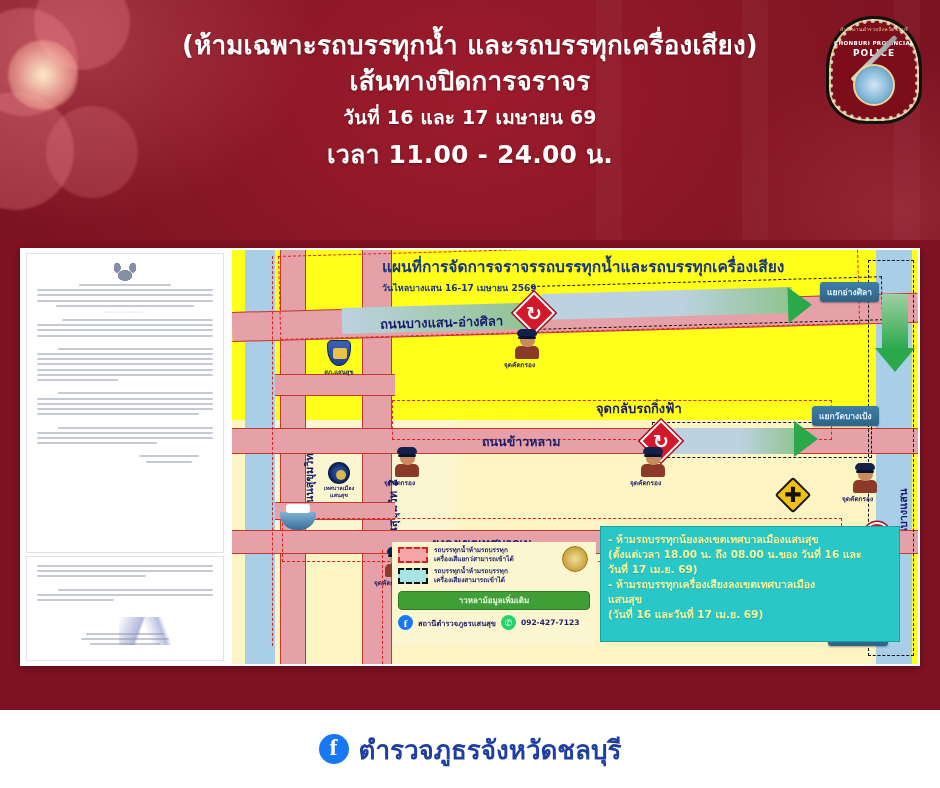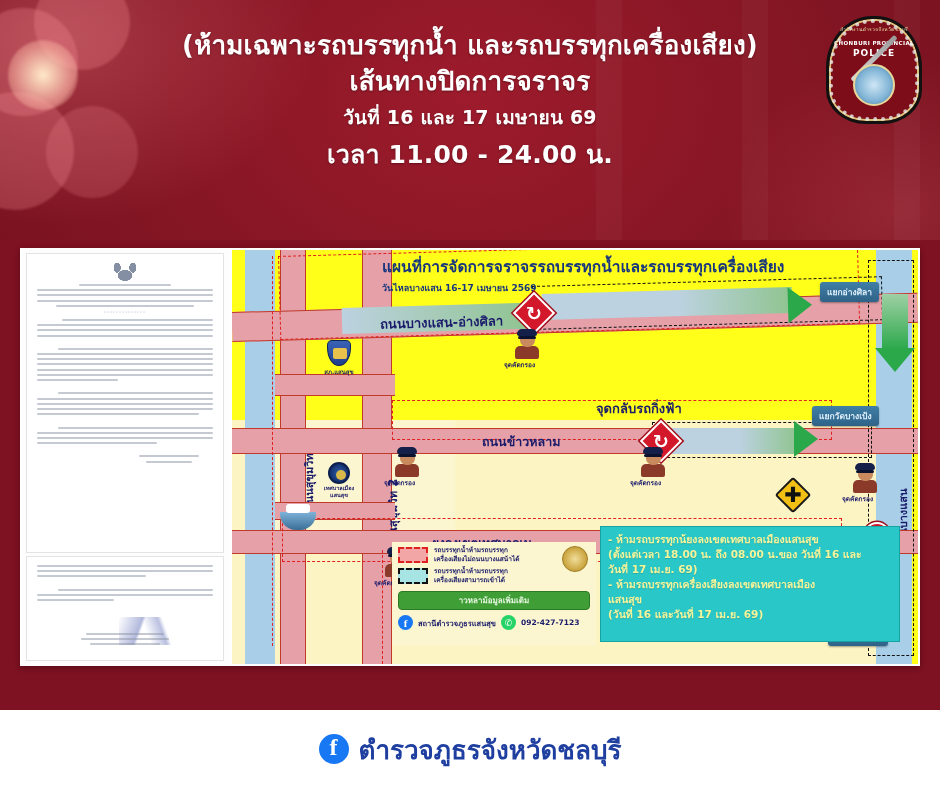--- a/index.html
+++ b/index.html
@@ -556,21 +556,21 @@
       <p>แสนสุข</p>
       <p> (วันที่ 16 และวันที่ 17 เม.ย. 69)</p>
     </div>
 
     <div id="legend">
       <div class="seal-small"></div>
       <div class="lg-row">
         <div class="lg-sw red"></div>
         <div class="lg-txt">
           <div>รถบรรทุกน้ำห้ามรถบรรทุก</div>
-          <div>เครื่องเสียงไม่ถนนบางแสน้าได้</div>
+          <div>เครื่องเสีแยกว่สามารถเข้าได้</div>
         </div>
       </div>
       <div class="lg-row">
         <div class="lg-sw cyan"></div>
         <div class="lg-txt">
           <div>รถบรรทุกน้ำห้ามรถบรรทุก</div>
           <div>เครื่องเสียงสามารถเข้าได้</div>
         </div>
       </div>
       <div id="legend-btn">าวหลาม้อมูลเพิ่มเติม</div>

